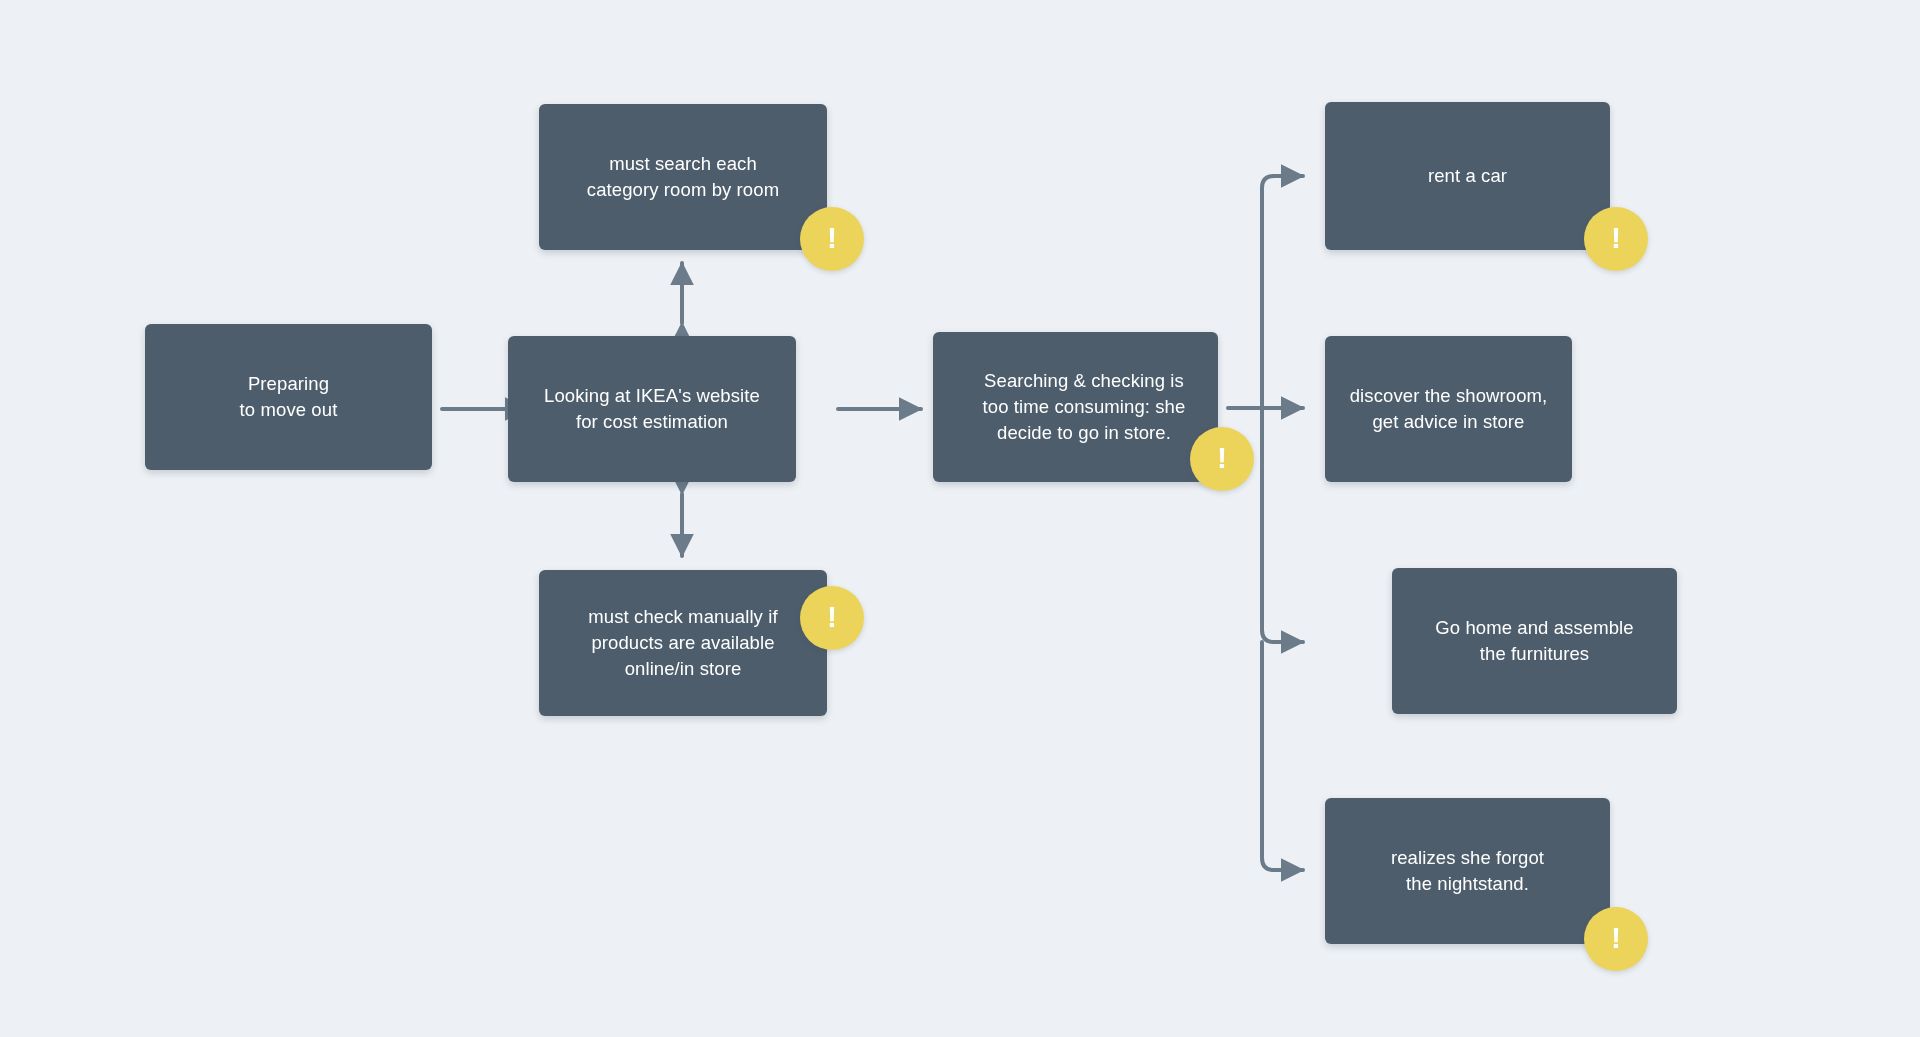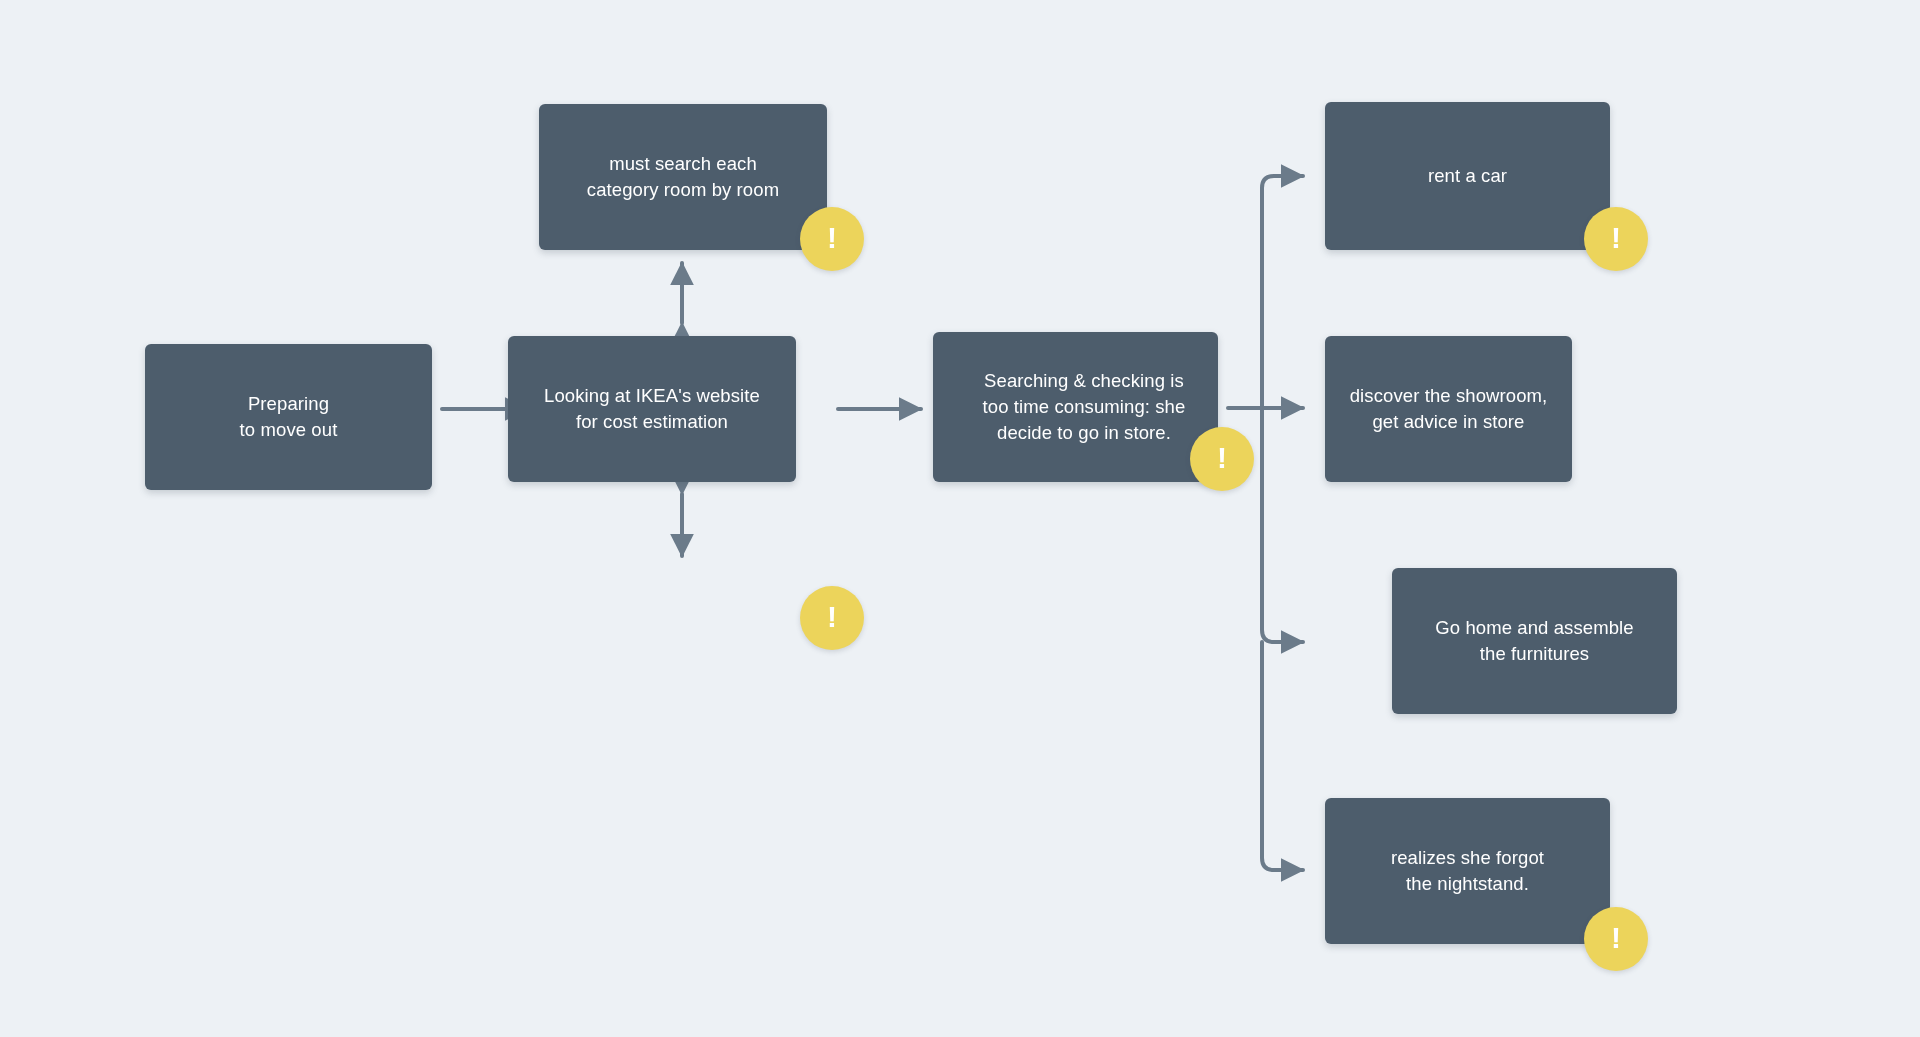--- a/index.html
+++ b/index.html
@@ -49,21 +49,21 @@
 
   .node-label {
     font-size: 18.5px;
     line-height: 1.42;
     font-weight: 400;
     letter-spacing: 0.1px;
     white-space: pre-line;
   }
 
   
-  #node-preparing       { left: 145px; top: 344px; width: 287px; height: 146px; justify-content: center; }
+  #node-preparing       { left: 145px; top: 324px; width: 287px; height: 146px; justify-content: center; }
   #node-search-category { left: 539px; top: 104px; width: 288px; height: 146px; }
   #node-looking-ikea    { left: 508px; top: 336px; width: 288px; height: 146px; }
   #node-check-manually  { left: 539px; top: 570px; width: 288px; height: 146px; }
   #node-searching-time  { left: 933px; top: 332px; width: 285px; height: 150px; padding-left: 31px; }
   #node-rent-car        { left: 1325px; top: 102px; width: 285px; height: 148px; }
   #node-showroom        { left: 1325px; top: 336px; width: 247px; height: 146px; }
   #node-assemble        { left: 1392px; top: 568px; width: 285px; height: 146px; }
   #node-nightstand      { left: 1325px; top: 798px; width: 285px; height: 146px; align-items: center; }
 
   
@@ -140,20 +140,25 @@
   <div class="node" id="node-search-category">
     <span class="node-label">must search each
 category room by room</span>
   </div>
 
   <div class="node" id="node-looking-ikea">
     <span class="node-label">Looking at IKEA's website
 for cost estimation</span>
   </div>
 
+  <div class="node" id="node-check-manually">
+    <span class="node-label">must check manually if
+products are available
+online/in store</span>
+  </div>
 
   <div class="node" id="node-searching-time">
     <span class="node-label">Searching &amp; checking is
 too time consuming: she
 decide to go in store.</span>
   </div>
 
   <div class="node" id="node-rent-car">
     <span class="node-label">rent a car</span>
   </div>

